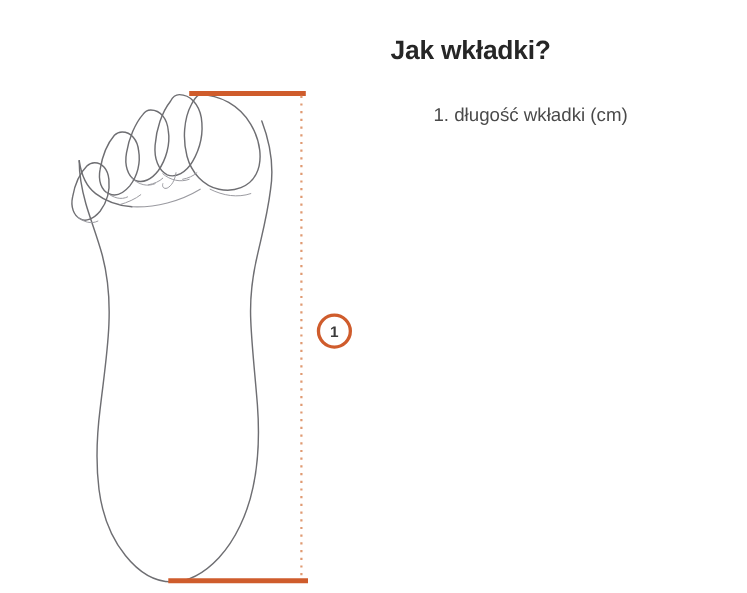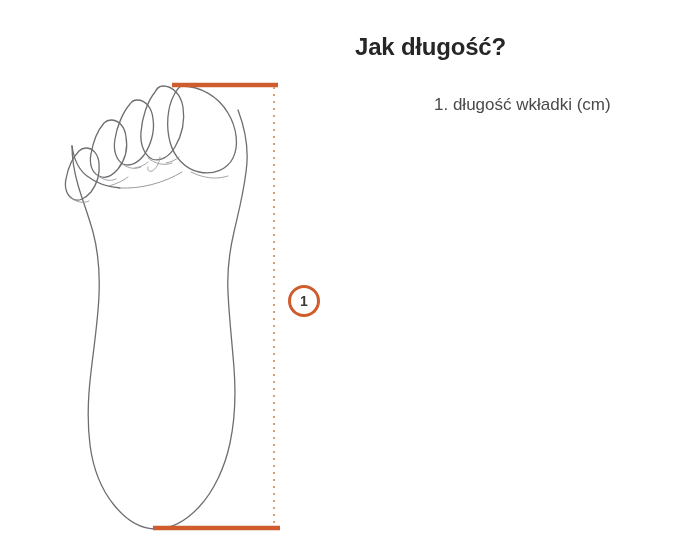--- a/index.html
+++ b/index.html
@@ -86,21 +86,20 @@
     margin: 0;
     padding: 0;
     list-style: none;
   }
   .measure-list li {
     font-size: 17px;
     font-weight: 400;
     color: #4a4a4a;
     line-height: 26px;
     white-space: nowrap;
-    margin-left: 40px;
   }
 </style>
 </head>
 <body>
 
 <div id="measure-guide">
 
   <div class="foot-figure">
     <svg class="foot-svg" viewBox="0 0 340 539" xmlns="http://www.w3.org/2000/svg">
 
@@ -183,20 +182,20 @@
       <line x1="153" y1="528" x2="280" y2="528" stroke="#cf5c2c" stroke-width="4.5" stroke-linecap="butt"></line>
       <line x1="274" y1="87" x2="274" y2="526" stroke="#e09a72" stroke-width="2" stroke-linecap="butt" stroke-dasharray="2 5"></line>
     </svg>
 
     <div class="measure-badge">
       <span>1</span>
     </div>
   </div>
 
   <div class="info-panel">
-    <div class="panel-title">Jak długość?</div>
+    <div class="panel-title">Jak wkładki?</div>
 
     <ul class="measure-list">
       <li>1. długość wkładki (cm)</li>
     </ul>
   </div>
 
 </div>
 
 </body></html>

